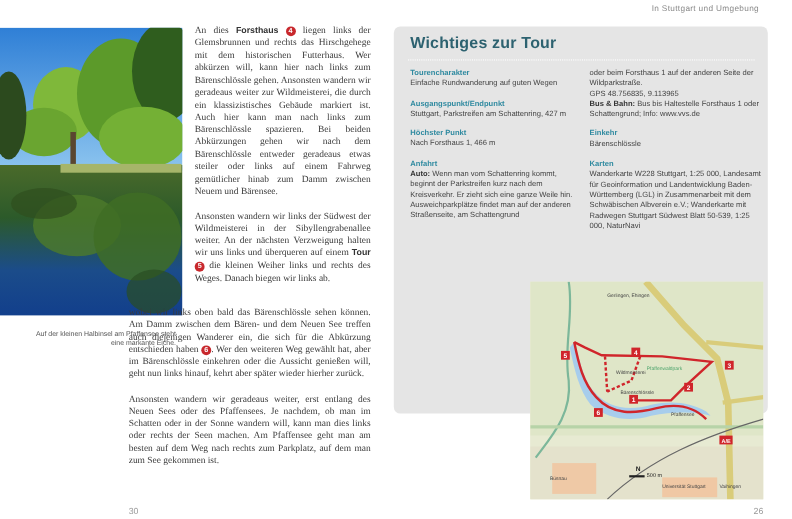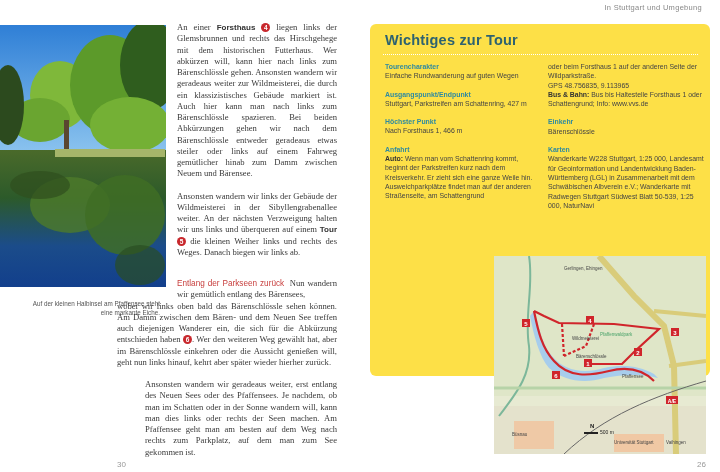--- a/index.html
+++ b/index.html
@@ -1,50 +1,50 @@
 <!DOCTYPE html>
 <html><head>
 <meta charset="utf-8">
 <style>
   * { box-sizing: border-box; margin: 0; padding: 0; }
   html, body { width: 720px; height: 472px; overflow: hidden; background: #ffffff; }
   body { position: relative; font-family: "Liberation Serif", serif; color: #333; }
 
   .page { position: absolute; top: 0; height: 472px; background: #fff; }
   .page-left { left: 0; width: 360px; }
-  .page-right { left: 356px; width: 360px; }
+  .page-right { left: 344px; width: 360px; }
   .gutter { position: absolute; left: 358px; top: 0; width: 4px; height: 472px;
     background: linear-gradient(to right, #f2f2f2, #e8e8e8, #f4f4f4); }
 
   
   .photo { position: absolute; left: 0; top: 25px; width: 166px; height: 262px; overflow: hidden; }
   .photo svg { display:block; }
   .caption { position: absolute; left: 20px; top: 300px; width: 140px; text-align: right;
     font-family: "Liberation Sans", sans-serif; font-size: 6.3px; line-height: 8.6px; color: #555; }
 
   .body-text { font-family: "Liberation Serif", serif; font-size: 8.6px; line-height: 11.25px;
     color: #3a3a3a; text-align: justify; }
   .col-top { position: absolute; left: 177px; top: 22px; width: 160px; }
   .col-top p + p { margin-top: 11px; }
   .col-bottom { position: absolute; left: 117px; top: 278px; width: 220px; }
-  .col-bottom p + p { margin-top: 11px; margin-left: 28px; }
+  .col-bottom p + p { margin-top: 11px; }
   .indent-wrap { padding-left: 60px; }
   b { font-family: "Liberation Sans", sans-serif; font-weight: bold; font-size: 8px; color: #333; }
   .marker { display: inline-block; width: 9px; height: 9px; border-radius: 50%; background: #c8282d;
     color: #fff; font-family: "Liberation Sans", sans-serif; font-size: 6.5px; font-weight: bold;
     line-height: 9px; text-align: center; vertical-align: 0px; }
   .red-head { font-family: "Liberation Sans", sans-serif; color: #c8403f; font-size: 8.2px; }
   .page-num { position: absolute; top: 460px; font-family: "Liberation Sans", sans-serif;
     font-size: 8px; color: #999; }
 
   
   .running-head { position: absolute; right: 14px; top: 3px; font-family: "Liberation Sans", sans-serif;
     font-size: 7.5px; color: #888; letter-spacing: 0.3px; }
   .info-panel { position: absolute; left: 14px; top: 24px; width: 340px; height: 352px;
-    background: #fde047; border-radius: 6px; }
+    background: #e5e5e5; border-radius: 6px; }
   .panel-title { position: absolute; left: 15px; top: 8px; font-family: "Liberation Sans", sans-serif;
     font-size: 14.5px; font-weight: bold; color: #2d6270; letter-spacing: 0.2px; }
   .panel-rule { position: absolute; left: 13px; right: 12px; top: 30px; border-top: 1.5px dotted #ffffff; }
   .info-col { position: absolute; top: 38px; font-family: "Liberation Sans", sans-serif; font-size: 6.9px;
     line-height: 9.3px; color: #444; }
   .info-col.c1 { left: 15px; width: 156px; }
   .info-col.c2 { left: 178px; width: 156px; }
   .info-block + .info-block { margin-top: 9px; }
   .info-label { color: #2f8aa0; font-weight: bold; }
   .info-strong { font-weight: bold; color: #333; }
@@ -85,32 +85,31 @@
       <ellipse cx="70" cy="180" rx="40" ry="28" fill="#4d7a2a" opacity="0.8"></ellipse>
       <ellipse cx="125" cy="190" rx="40" ry="40" fill="#3f6d24" opacity="0.85"></ellipse>
       <ellipse cx="40" cy="160" rx="30" ry="14" fill="#2f4f1e" opacity="0.7"></ellipse>
       <ellipse cx="140" cy="240" rx="25" ry="20" fill="#2a4d22" opacity="0.7"></ellipse>
     </svg>
   </div>
   <div class="caption">Auf der kleinen Halbinsel am Pfaffensee steht eine markante Eiche.</div>
 
   <div class="col-top body-text">
     <p>
-      <span>An einer </span><b>Forsthaus</b>
+      <span>An dies </span><b>Forsthaus</b>
       <span class="marker">4</span><span> liegen links der Glemsbrunnen und rechts das Hirschgehege mit dem historischen Futterhaus. Wer abkürzen will, kann hier nach links zum Bärenschlössle gehen. Ansonsten wandern wir geradeaus weiter zur Wildmeisterei, die durch ein klassizistisches Gebäude markiert ist. Auch hier kann man nach links zum Bärenschlössle spazieren. Bei beiden Abkürzungen gehen wir nach dem Bärenschlössle entweder geradeaus etwas steiler oder links auf einem Fahrweg gemütlicher hinab zum Damm zwischen Neuem und Bärensee.</span>
     </p>
     <p>
-      <span>Ansonsten wandern wir links der Gebäude der Wildmeisterei in der Sibyllengrabenallee weiter. An der nächsten Verzweigung halten wir uns links und überqueren auf einem </span><b>Tour</b>
+      <span>Ansonsten wandern wir links der Südwest der Wildmeisterei in der Sibyllengrabenallee weiter. An der nächsten Verzweigung halten wir uns links und überqueren auf einem </span><b>Tour</b>
       <span class="marker">5</span><span> die kleinen Weiher links und rechts des Weges. Danach biegen wir links ab.</span>
     </p>
   </div>
 
   <div class="col-bottom body-text">
     <p>
-      <span class="indent-wrap" style="display:block;padding-left:60px;"><span class="red-head">Entlang der Parkseen zurück</span>&nbsp; <span>Nun wandern wir gemütlich entlang des Bärensees,</span></span>
       <span>wobei wir links oben bald das Bärenschlössle sehen können. Am Damm zwischen dem Bären- und dem Neuen See treffen auch diejenigen Wanderer ein, die sich für die Abkürzung entschieden haben </span><span class="marker">6</span><span>. Wer den weiteren Weg gewählt hat, aber im Bärenschlössle einkehren oder die Aussicht genießen will, geht nun links hinauf, kehrt aber später wieder hierher zurück.</span>
     </p>
     <p>Ansonsten wandern wir geradeaus weiter, erst entlang des Neuen Sees oder des Pfaffensees. Je nachdem, ob man im Schatten oder in der Sonne wandern will, kann man dies links oder rechts der Seen machen. Am Pfaffensee geht man am besten auf dem Weg nach rechts zum Parkplatz, auf dem man zum See gekommen ist.</p>
   </div>
 
   <div class="page-num" style="left:117px;">30</div>
 </div>
 
 <div class="gutter"></div>
 

